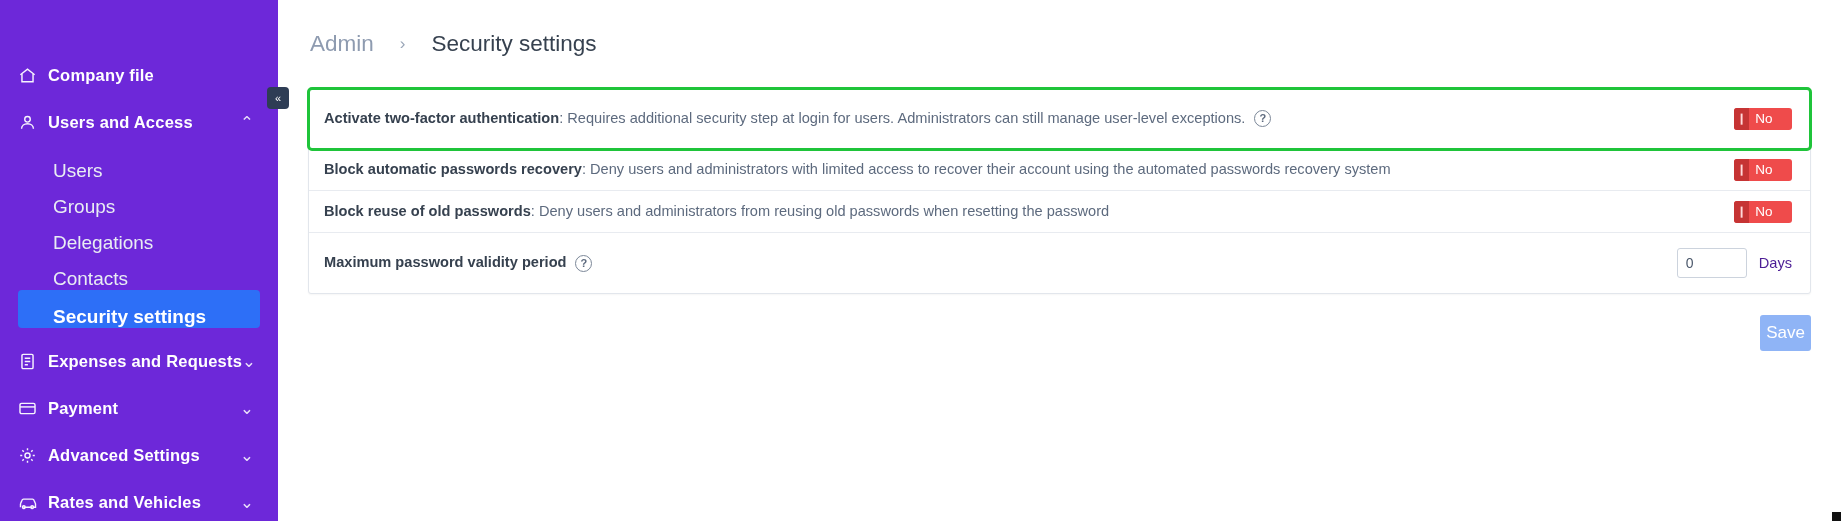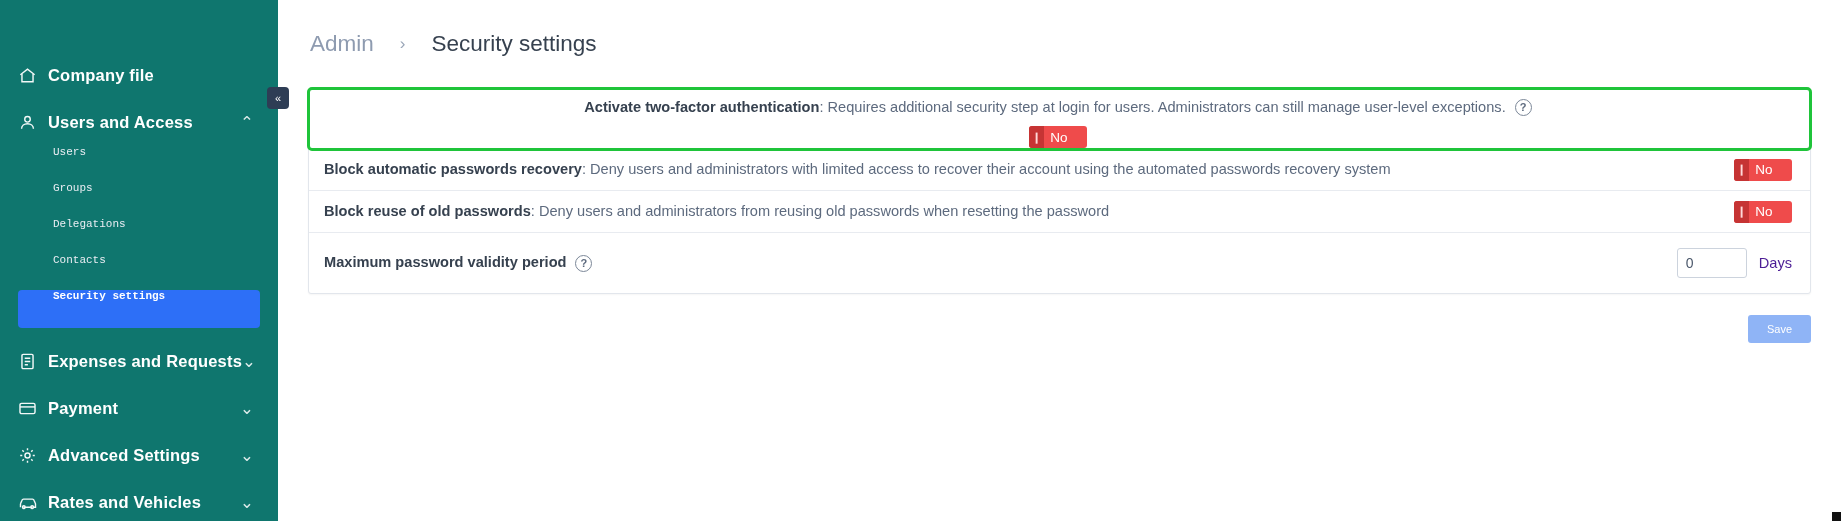--- a/index.html
+++ b/index.html
@@ -14,21 +14,21 @@
     position: relative;
     width: 1841px;
     height: 521px;
     display: flex;
   }
 
   
   .sidebar {
     width: 278px;
     min-width: 278px;
-    background: #0f766e;
+    background: #6d28d9;
     color: #ffffff;
     padding-top: 52px;
     position: relative;
   }
   .nav-group { }
   .nav-top {
     display: flex;
     align-items: center;
     height: 47px;
     padding: 0 22px 0 18px;
@@ -54,27 +54,26 @@
   .nav-top .chev {
     width: 18px;
     display: flex;
     align-items: center;
     justify-content: center;
     opacity: .85;
   }
   .sub-item {
     height: 36px;
     display: flex;
-    align-items: flex-start;
-    font-size: 11px;
+    align-items: flex-end;
+    font-size: 19px;
     padding-left: 53px;
     color: #e9edf3;
     cursor: pointer;
     white-space: nowrap;
-    font-family: Liberation Mono, monospace;
   }
   .sub-item.active {
     background: #2d6ff7;
     color: #fff;
     font-weight: bold;
     margin: 0 18px 0 18px;
     padding-left: 35px;
     border-radius: 4px;
     height: 38px;
   }
@@ -161,21 +160,20 @@
     cursor: pointer;
     font-weight: bold;
   }
 
   
   .highlight {
     outline: 3px solid #1fc43a;
     outline-offset: -1px;
     border-radius: 3px;
     z-index: 3;
-    flex-direction: column;
   }
 
   
   .toggle {
     width: 58px;
     height: 22px;
     border-radius: 3px;
     background: #ef4b4b;
     color: #fff;
     font-size: 13.5px;
@@ -227,22 +225,22 @@
   .save-wrap {
     display: flex;
     justify-content: flex-end;
     padding-top: 21px;
   }
   .save-btn {
     background: #8fb4f6;
     color: #fff;
     border: none;
     border-radius: 3px;
-    font-size: 11px;
-    padding: 8px 19px;
+    font-size: 17px;
+    padding: 8px 6px;
     cursor: pointer;
     font-family: "Liberation Sans", sans-serif;
   }
 
   .corner-mark {
     position: absolute;
     right: 0;
     bottom: 0;
     width: 9px;
     height: 9px;

